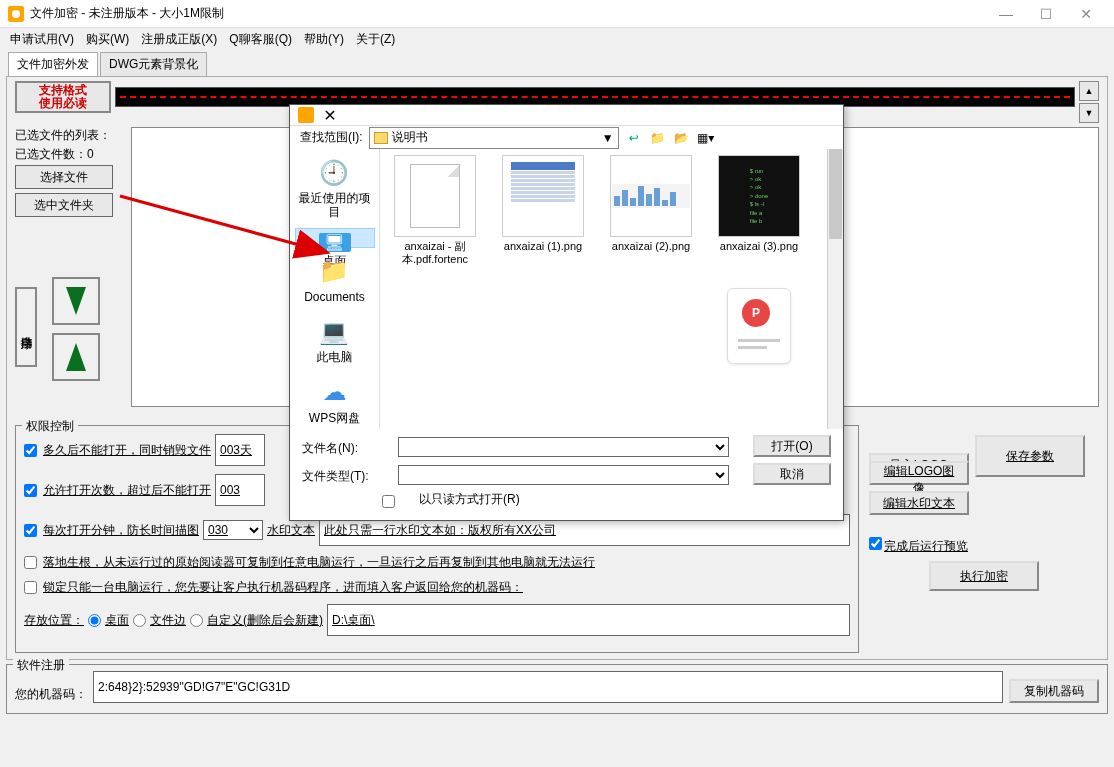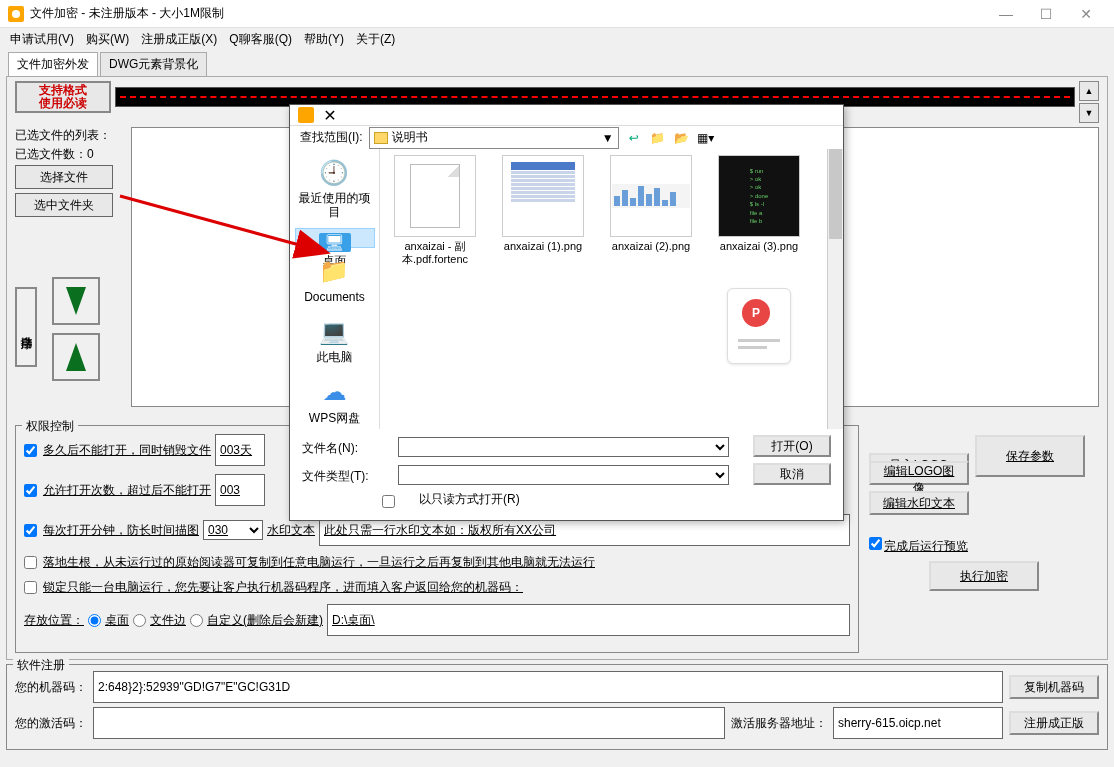--- a/index.html
+++ b/index.html
@@ -42,21 +42,21 @@
 .perm-title { position: absolute; top: -8px; left: 6px; background: #f0f0f0; padding: 0 4px; }
 .perm-row { display: flex; align-items: center; margin-bottom: 8px; gap: 4px; }
 .chk { margin-right: 2px; }
 .inp { height: 32px; border: 1px solid #666; padding: 0 4px; background: #fff; }
 .sel { height: 20px; border: 1px solid #666; background: #fff; }
 .btn3d { height: 24px; padding: 0 10px; border: 2px outset #ddd; background: #e8e8e8; cursor: pointer; }
 .big-save { width: 88px; height: 42px; }
 
 .register-box { border: 1px solid #888; margin: 4px 6px; padding: 6px 8px; position: relative; }
 .reg-title { position: absolute; top: -8px; left: 6px; background: #f0f0f0; padding: 0 4px; }
-.reg-row { display: flex; align-items: center; gap: 6px; margin-bottom: 4px; }
+.reg-row { display: flex; align-items: flex-end; gap: 6px; margin-bottom: 4px; }
 
 
 .dialog { position: absolute; left: 289px; top: 104px; width: 555px; height: 417px; background: #fff; border: 1px solid #555; box-shadow: 2px 2px 8px rgba(0,0,0,0.3); z-index: 100; display: flex; flex-direction: column; }
 .dlg-title { height: 30px; background: #fff; display: flex; align-items: center; padding: 0 8px; border-bottom: 1px solid #ddd; }
 .dlg-title-icon { width: 16px; height: 16px; background: #ffa500; border-radius: 2px; margin-right: 6px; }
 .dlg-title-text { flex: 1; }
 .dlg-close { width: 20px; height: 20px; cursor: pointer; display: flex; align-items: center; justify-content: center; font-size: 16px; }
 .dlg-toolbar { height: 32px; display: flex; align-items: center; padding: 0 10px; gap: 6px; }
 .dlg-combo { flex: 0 0 250px; height: 22px; border: 1px solid #888; display: flex; align-items: center; padding: 0 4px; background: #fff; }
 .folder-ico { width: 14px; height: 12px; background: #ffd86b; border: 1px solid #c9a227; margin-right: 4px; }
@@ -214,27 +214,20 @@
   </div>
 </div>
 
 <div class="register-box">
   <span class="reg-title">软件注册</span>
   <div class="reg-row">
     <span>您的机器码：</span>
     <input class="inp" style="flex: 1 1 0%;" value="2:648}2}:52939&quot;GD!G7&quot;E&quot;GC!G31D">
     <button class="btn3d" style="width:90px">复制机器码</button>
   </div>
-  <div class="reg-row">
-    <span>您的激活码：</span>
-    <input class="inp" style="flex: 1 1 0%;">
-    <span>激活服务器地址：</span>
-    <input class="inp" style="width: 170px;" value="sherry-615.oicp.net">
-    <button class="btn3d" style="width:90px">注册成正版</button>
-  </div>
 </div>
 
 <div class="red-arrow" style="left:120px;top:192px;">
   <svg width="220" height="70">
     <defs>
         <marker id="ah" markerWidth="12" markerHeight="12" refX="10" refY="5" orient="auto">
           <path d="M0,0 L12,5 L0,10 Z" fill="#d00"></path>
         </marker>
       </defs>
     <line x1="0" y1="4" x2="205" y2="60" stroke="#d00" stroke-width="3" marker-end="url(#ah)"></line>

